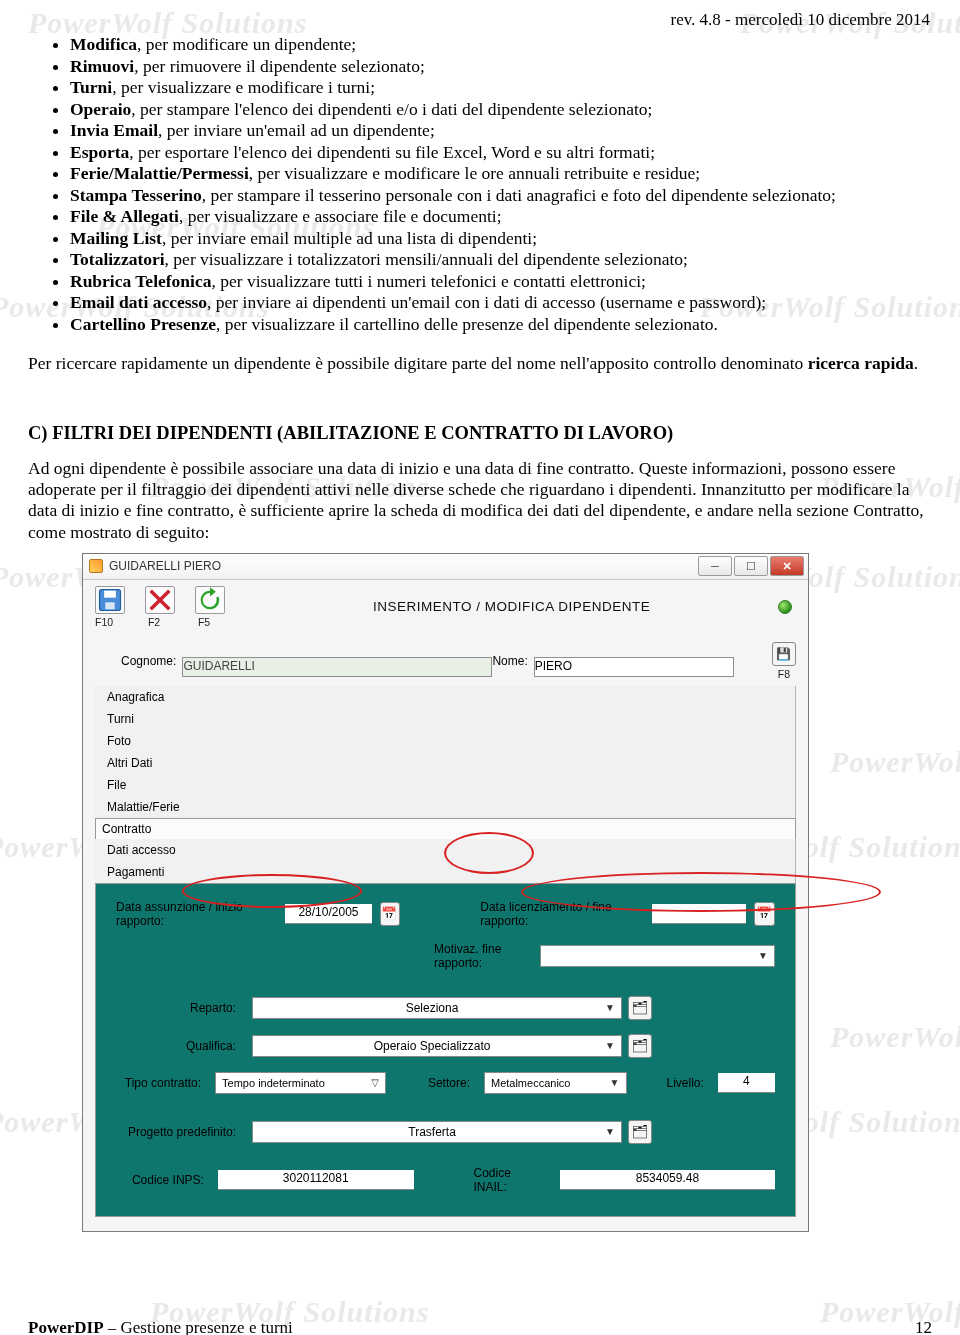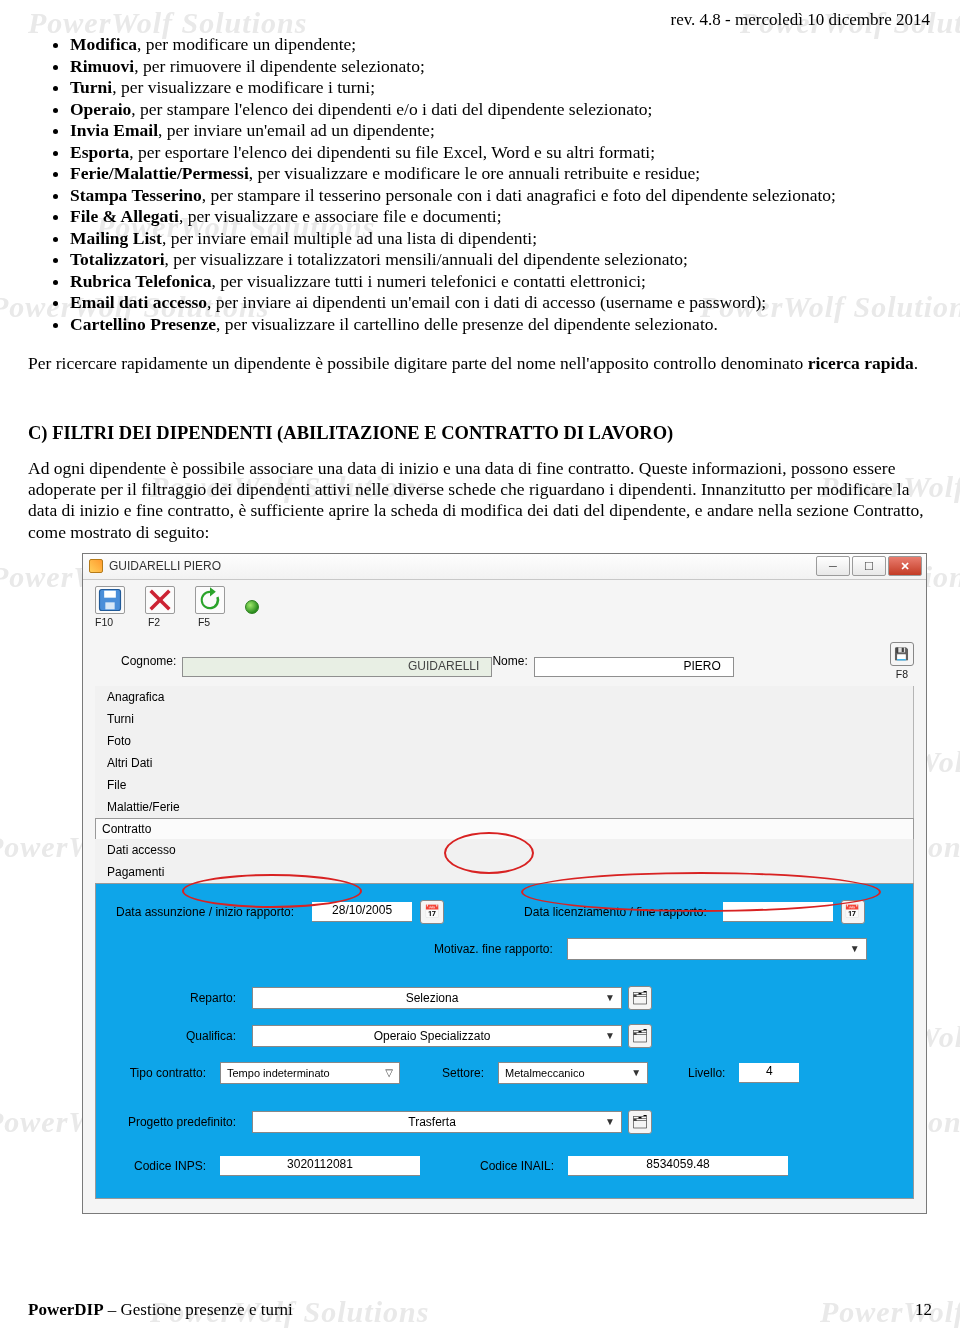--- a/index.html
+++ b/index.html
@@ -49,21 +49,21 @@
     line-height: 1.22;
     margin: 0 0 24px 0;
   }
   .section-h {
     font-weight: 700;
     font-size: 18.5px;
     margin: 48px 0 14px 0;
   }
   
   .app-window {
-    width: 845px;
+    width: 727px;
     margin: 8px 0 0 54px;
     background: #f5f5f5;
     border: 1px solid #7a7a7a;
     font-family: Tahoma, Arial, sans-serif;
     font-size: 12px;
     color: #000;
     position: relative;
   }
   .title-bar {
     background: linear-gradient(#fefefe, #f2f2f2);
@@ -112,28 +112,28 @@
     font-size: 13.5px;
     letter-spacing: .5px;
     color:#111;
   }
   .status-dot {
     width: 14px; height: 14px; border-radius: 50%;
     background: radial-gradient(circle at 35% 35%, #9fe96b, #2a8d1e 70%);
     border: 1px solid #2a7f1d;
     margin-right: 4px;
   }
-  .row1 { display:flex; align-items:center; margin:14px 0 4px 0;text-align:right; }
+  .row1 { display:flex; align-items:center; margin:14px 0 4px 0; }
   .lbl { font-size: 12px; margin-right: 6px; }
   .input, .select {
     background: #fff;
     border: 1px solid #8f8f8f;
     height: 20px;
     font-size: 12px;
-    padding: 1px 12px;
+    padding: 1px 0;
     margin-top: 12px;
   }
   .cog { color:#444; }
   .btn-ico {
     width: 24px; height: 24px;
     border: 1px solid #888;
     background: #f5f5f5;
     border-radius: 3px;
     display:flex; align-items:center; justify-content:center;
     font-size:13px;
@@ -152,21 +152,21 @@
     background: #f1f1f1;
     cursor: pointer;
   }
   .tab.sel {
     background: #fbfbfb;
     border: 1px solid #999;
     border-bottom: 1px solid #fbfbfb;
     margin-bottom: -1px;
   }
   .tab-pane {
-    background: #0ea5e9;
+    background: #0f766e;
     border: 1px solid #999;
     border-top: none;
     padding: 16px 20px 22px 20px;
   }
   .form-row {
     display:flex; align-items:center;
     margin-bottom: 14px;
   }
   .form-row .lbl { width: auto; }
   .u-input {
@@ -279,20 +279,21 @@
           <span class="tb-lbl">F2</span>
         </div>
         <div class="tb-group">
           <div class="tb-btn">
             <svg viewBox="0 0 24 24">
                 <path d="M12 4a8 8 0 1 0 7.4 4.9l-2 1A6 6 0 1 1 12 6v3l5-4-5-4v3z" fill="#2aa32a"></path>
               </svg>
           </div>
           <span class="tb-lbl">F5</span>
         </div>
+        <div class="form-title">INSERIMENTO / MODIFICA DIPENDENTE</div>
         <div class="status-dot"></div>
       </div>
 
       <div class="row1">
         <span class="lbl" style="margin-left:26px;">Cognome:</span>
         <div class="input cog" style="width:310px; background:#e8efe4;">GUIDARELLI</div>
         <span class="lbl" style="">Nome:</span>
         <div class="input" style="width:200px;">PIERO</div>
         <div style="flex:1"></div>
         <div style="display:flex; flex-direction:column; align-items:center;">

